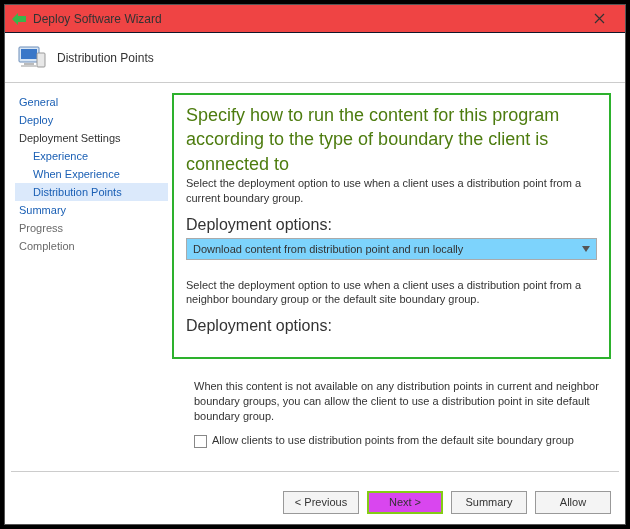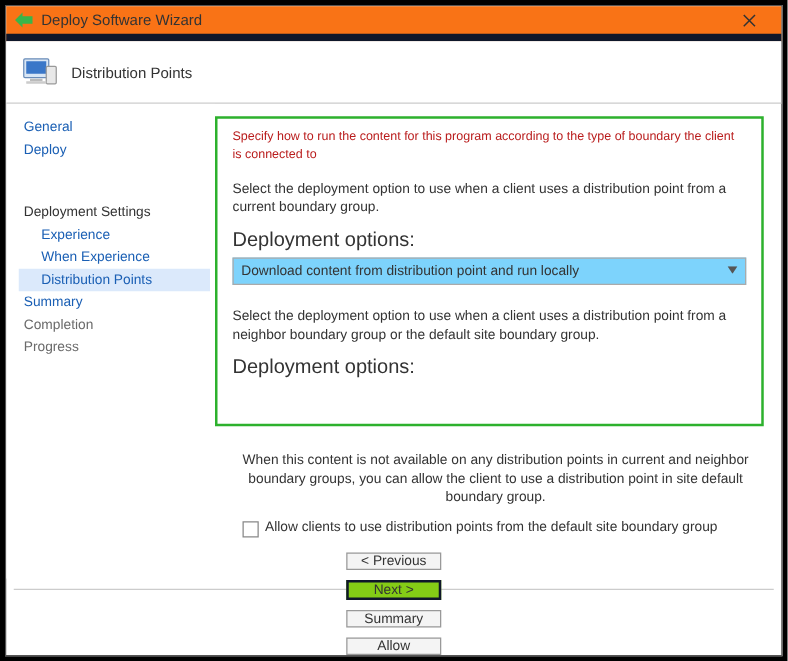--- a/index.html
+++ b/index.html
@@ -19,22 +19,22 @@
       background: #fff;
       border: 1px solid #555;
       display: flex;
       flex-direction: column;
     }
     .titlebar {
       height: 28px;
       display: flex;
       align-items: center;
       padding: 0 6px;
-      border-bottom: 6px solid #0f172a;
-      background: #f97316;
+      border-bottom: 1px solid #0f172a;
+      background: #ef4444;
     }
     .title-text {
       font-size: 12px;
       color: #333;
       flex: 1;
     }
     .title-icon { width:16px; height:16px; margin-right:6px; display:flex; align-items:center; justify-content:center;}
     .close-btn {
       width: 40px; height: 100%;
       display: flex; align-items:center; justify-content:center;
@@ -64,82 +64,79 @@
     }
     .sidebar-item {
       font-size: 11px;
       color: #6a6a6a;
       padding: 3px 4px;
       cursor: pointer;
       white-space: nowrap;
     }
     .sidebar-item.level2 { padding-left: 18px; }
     .sidebar-item.link { color: #1a5fb4; }
-    .sidebar-item.dark { color:#333;margin-top:32px;}
+    .sidebar-item.dark { color:#333;}
     .sidebar-item.active {
       background: #dbe9fb;
       color: #1a5fb4;
       border-radius: 0px;
     }
     .main {
       flex: 1;
       position: relative;
       padding: 10px 14px 0 0;
     }
     .highlight-box {
       border: 2px solid #2db12d;
       padding: 8px 12px 18px 12px;
       min-height: 248px;
     }
     .instruction-title {
-      color: #b91c1c;
-      font-size: 10px;
+      color: #4d7c0f;
+      font-size: 18px;
       line-height: 1.35;
-      margin-bottom: 14px;
     }
     .para { font-size: 11px; color:#333; line-height:1.35; margin-bottom:10px;}
     .label { font-size:16px; color:#333; margin-bottom:4px;}
     .combo {
       width: 100%;
       height: 22px;
       border: 1px solid #aaa;
       background: #7dd3fc;
       display:flex; align-items:center; justify-content:space-between;
       padding: 0 6px;
       font-size:11px; color:#333;
       margin-bottom: 18px;
       cursor: pointer;
     }
     .combo .chev { font-size:10px; color:#555;}
     .below-section {
       padding: 20px 12px 0 22px;
-      text-align: center;
     }
     .checkbox-row { display:flex; align-items:flex-start; gap:5px; margin-top:10px;}
     .checkbox-box { width:13px; height:13px; border:1px solid #888; background:#fff; flex-shrink:0; margin-top:1px; cursor:pointer;}
     .divider { height:1px; background:#ccc; margin: 8px 6px 8px 6px;}
     .button-row {
       height: 44px;
       display:flex; align-items:center; justify-content:flex-end;
       padding: 0 14px;
       gap: 8px;
-      flex-direction: column;
     }
     .btn {
       min-width: 76px;
       height: 23px;
       border: 1px solid #999;
       background: #f4f4f4;
       font-size: 11px;
       color:#333;
       display:flex; align-items:center; justify-content:center;
       cursor:pointer;
       padding: 0 10px;
     }
-    .btn.primary { border: 2px solid #0f172a; background:#84cc16; color:#333;}
+    .btn.primary { border: 2px solid #84cc16; background:#d946ef; color:#333;}
   </style>
 </head>
 <body>
 
 <div class="window">
   <div class="titlebar">
     <span class="title-icon">
       <svg width="16" height="16" viewBox="0 0 16 16">
           <path d="M1 8 L7 2 L7 5 L15 5 L15 11 L7 11 L7 14 Z" fill="#39b54a"></path>
         </svg>
@@ -167,22 +164,22 @@
 
   <div class="body">
     <div class="sidebar">
       <div class="sidebar-item link">General</div>
       <div class="sidebar-item link">Deploy</div>
       <div class="sidebar-item dark">Deployment Settings</div>
       <div class="sidebar-item level2 link">Experience</div>
       <div class="sidebar-item level2 link">When Experience</div>
       <div class="sidebar-item level2 active">Distribution Points</div>
       <div class="sidebar-item link">Summary</div>
+      <div class="sidebar-item">Progress</div>
       <div class="sidebar-item">Completion</div>
-      <div class="sidebar-item">Progress</div>
     </div>
 
     <div class="main">
       <div class="highlight-box">
         <div class="instruction-title">Specify how to run the content for this program according to the type of boundary the client is connected to</div>
 
         <div class="para">Select the deployment option to use when a client uses a distribution point from a current boundary group.</div>
         <div class="label">Deployment options:</div>
         <div class="combo">
           <span>Download content from distribution point and run locally</span>

